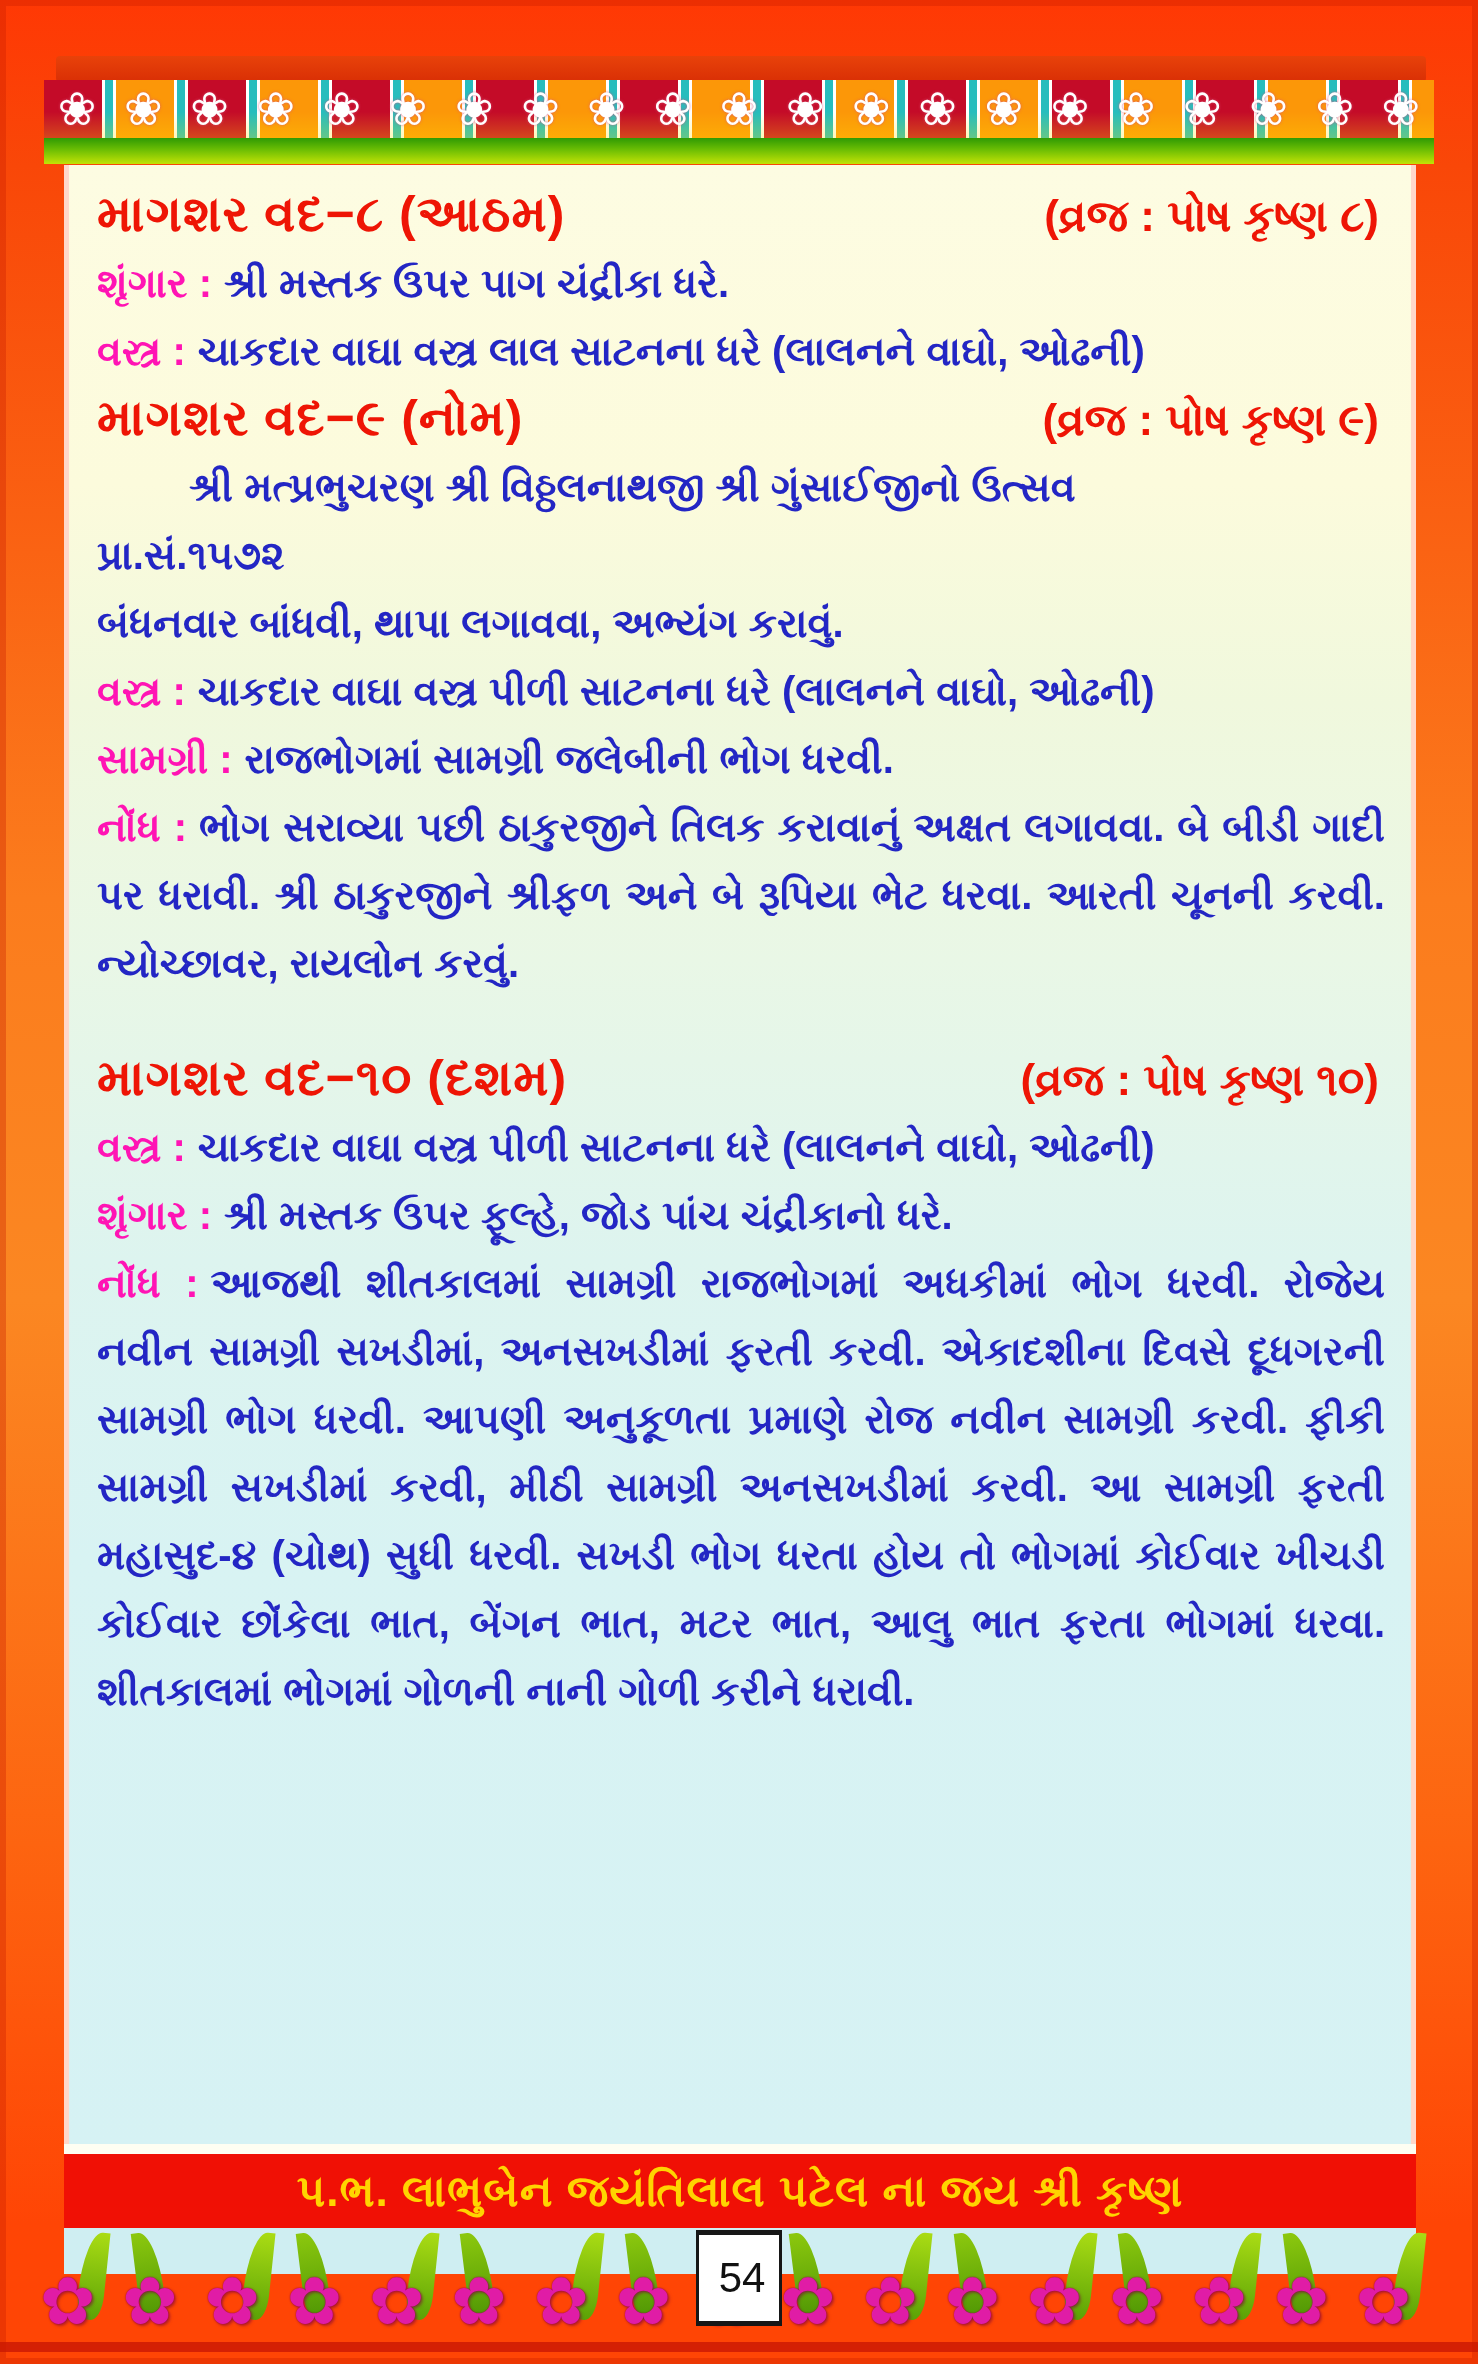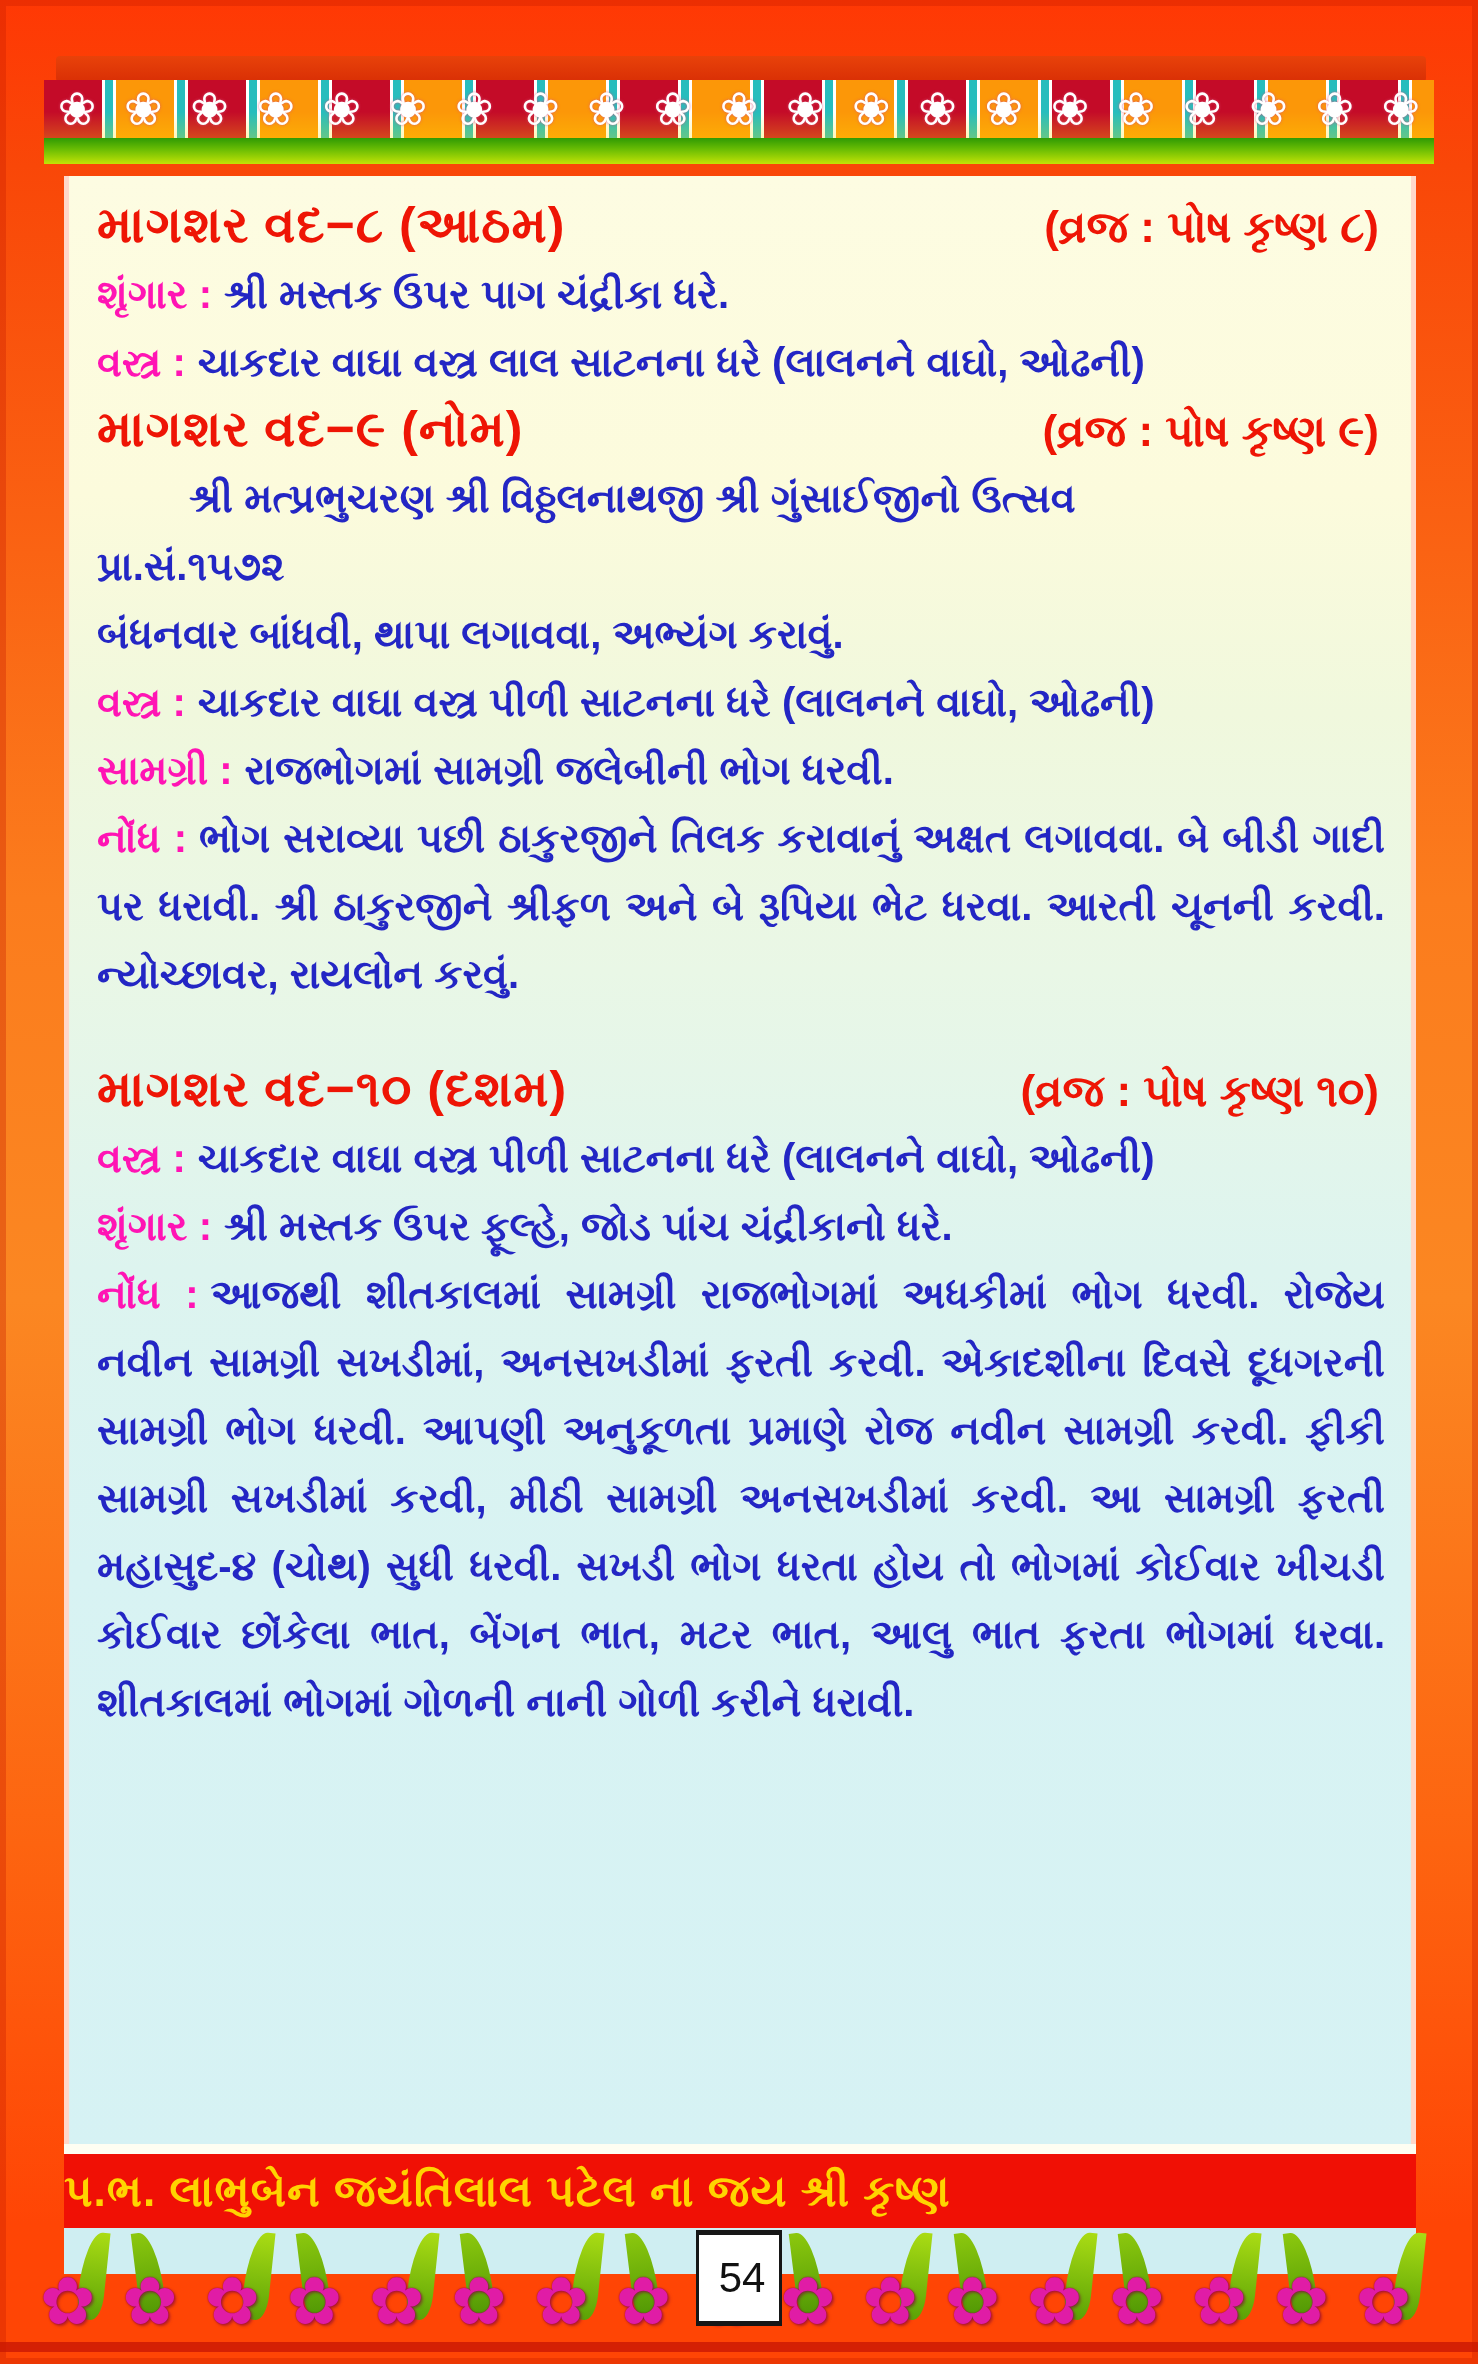--- a/index.html
+++ b/index.html
@@ -22,41 +22,41 @@
   .flower-band-top::after{content:"";position:absolute;inset:0;
     background:linear-gradient(180deg,rgba(255,255,255,0) 55%,rgba(255,225,0,.28));}
   .flower-row{position:absolute;inset:0;display:flex;justify-content:space-around;
     align-items:center;z-index:2;}
   .flower-row .tflower{font-size:46px;line-height:1;color:#fff;
     text-shadow:0 0 3px rgba(220,80,120,.8);}
   .green-band{position:absolute;top:138px;left:44px;right:44px;height:26px;
     background:linear-gradient(180deg,#2f9a04 0%,#6cbe04 45%,#c2e206 100%);}
 
   
-  .content{position:absolute;top:176px;left:64px;width:1352px;height:1988px;
+  .content{position:absolute;top:165px;left:64px;width:1352px;height:1988px;
     box-sizing:border-box;padding:16px 26px 0 28px;
     border-left:5px solid #ffd8ca;border-right:5px solid #ffd8ca;
     background:linear-gradient(180deg,#fdfce2 0%,#fcfbdc 16%,#f0f8dd 27%,#e9f7e6 40%,
       #ddf4ef 55%,#d8f3f3 70%,#d6f2f4 100%);}
   .section{margin:0;}
   .section-head{display:flex;justify-content:space-between;align-items:baseline;
     line-height:66px;}
   .sec-title{font-size:50px;font-weight:bold;color:var(--heading_red);letter-spacing:1px;}
   .sec-braj{font-size:44px;font-weight:bold;color:var(--heading_red);padding-right:6px;}
   p.line{margin:0;font-size:40px;font-weight:bold;color:var(--body_blue);
     line-height:68px;text-align:justify;}
   p.line .label{color:var(--label_magenta);margin-right:12px;white-space:nowrap;}
   p.indent{text-indent:92px;}
   .sec-gap-2{}
   .sec-gap-3{margin-top:48px;}
 
   
   .white-strip{position:absolute;top:2144px;left:64px;right:62px;height:10px;background:#fefef2;}
   .footer-bar{position:absolute;top:2154px;left:64px;right:62px;height:74px;
-    background:var(--footer_bg);display:flex;align-items:center;justify-content:flex-start;}
+    background:var(--footer_bg);display:flex;align-items:center;justify-content:center;}
   .footer-bar span{font-size:44px;font-weight:bold;color:var(--footer_text);letter-spacing:1px;}
   .blue-strip{position:absolute;top:2228px;left:64px;right:62px;height:46px;background:#cfeef2;}
 
   .flower-band-bottom{position:absolute;top:2232px;left:40px;right:40px;height:104px;
     display:flex;justify-content:space-around;align-items:flex-end;z-index:3;}
   .bcell{position:relative;width:70px;height:104px;}
   .leaf{position:absolute;left:34px;top:0;width:26px;height:88px;
     background:linear-gradient(180deg,#aadc14,#5aa206);
     border-radius:100% 0 60% 60%/100% 0 40% 40%;transform:rotate(6deg);}
   .bcell:nth-child(even) .leaf{transform:rotate(-7deg) scaleX(-1);left:8px;background:linear-gradient(180deg,#8cc80e,#4e9604);}

